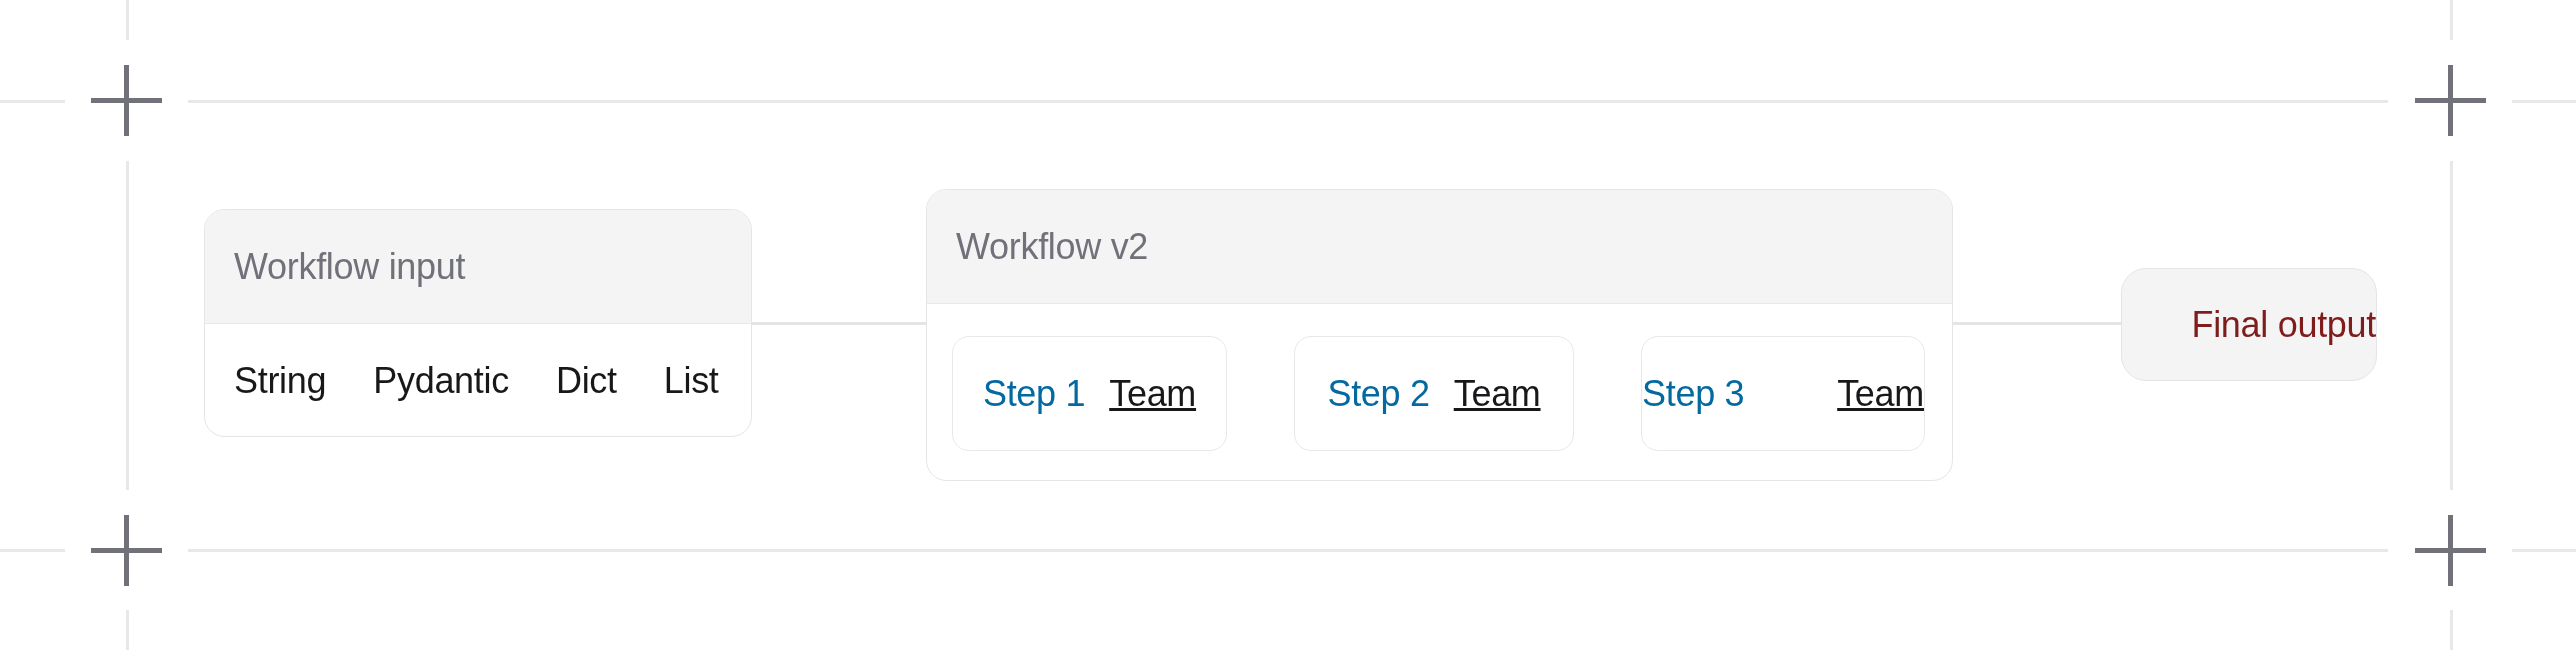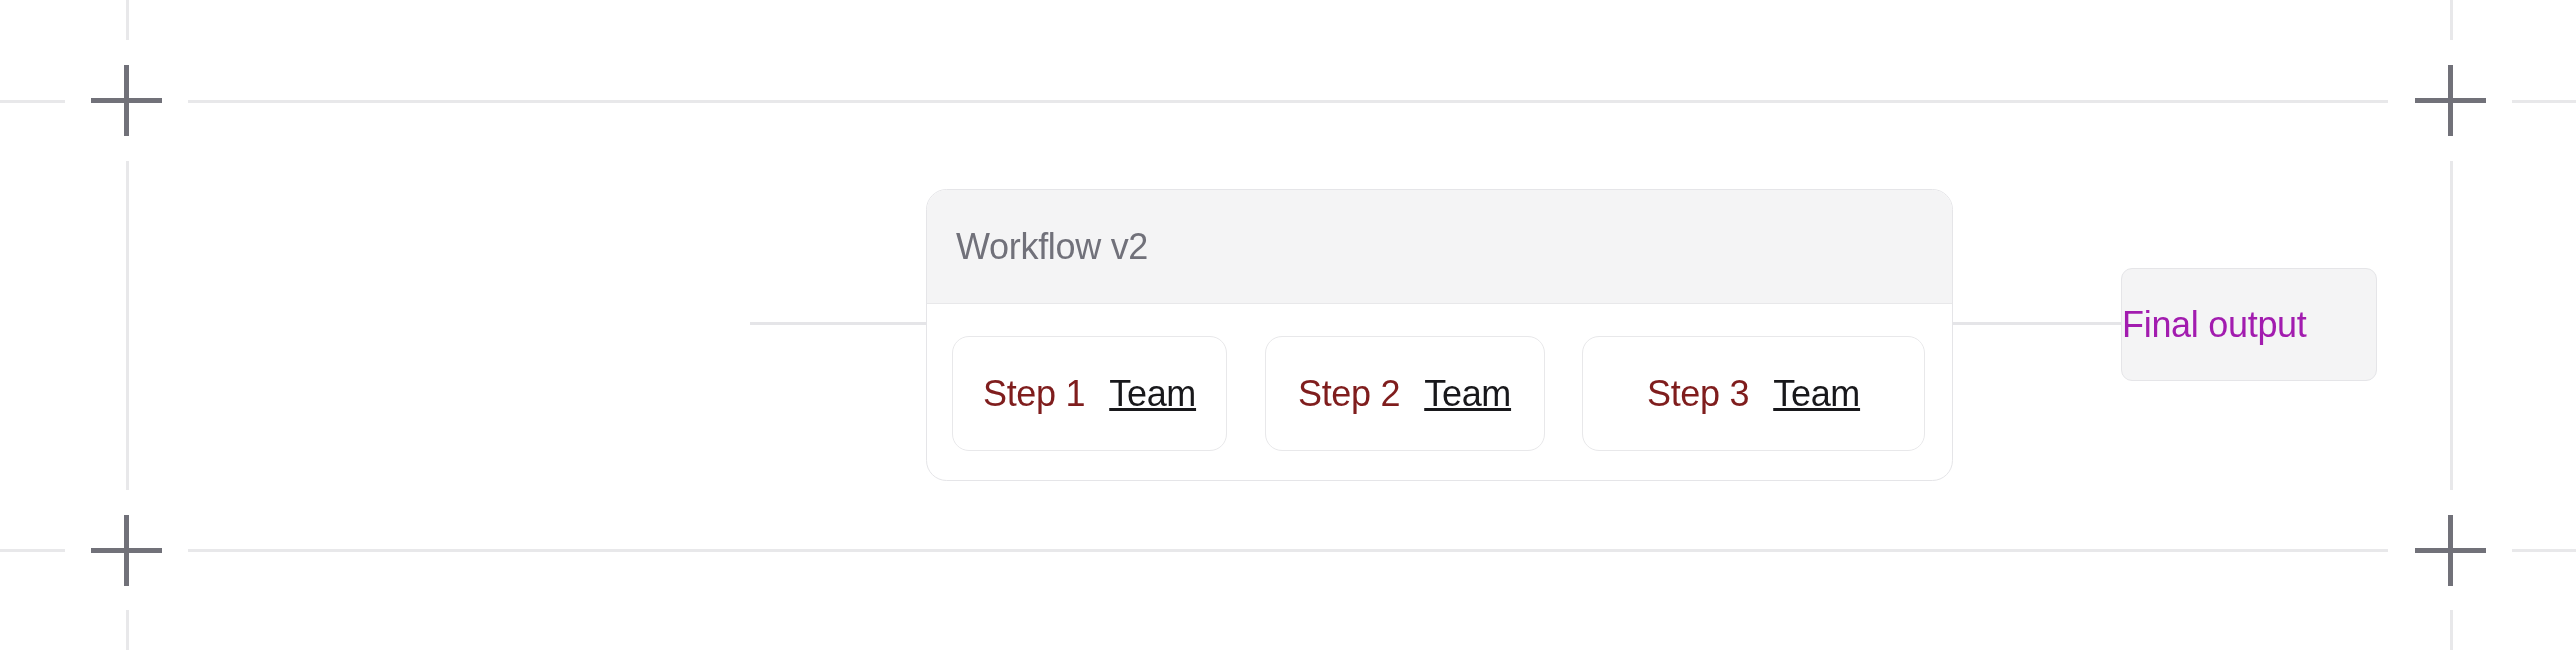--- a/index.html
+++ b/index.html
@@ -94,35 +94,35 @@
     border-radius: 17px;
     display: flex;
     align-items: center;
     justify-content: center;
     gap: 24px;
     font-size: 36px;
     letter-spacing: -0.3px;
   }
   .step-card.c1 { width: 275px; }
   .step-card.c2 { width: 280px; }
-  .step-card.c3 { width: 343px; }
-  .step-label { color: #7f1d1d; }
+  .step-card.c3 { width: 284px; justify-content: space-between; }
+  .step-label { color: #0369a1; }
   .step-type  { color: #18181b; text-decoration: underline; }
 
   .node-output {
     position: absolute;
     left: 2121px; top: 268px; width: 256px; height: 113px;
     background: #f4f4f5;
     border: 1.7px solid #e5e5e8;
-    border-radius: 11px;
-    display: flex;
-    align-items: center;
-    justify-content: flex-start;
-    font-size: 36px;
-    color: #a21caf;
+    border-radius: 25px;
+    display: flex;
+    align-items: center;
+    justify-content: flex-end;
+    font-size: 36px;
+    color: #7f1d1d;
     letter-spacing: -0.3px;
     z-index: 2;
   }
 </style>
 </head>
 <body>
 
 <div class="canvas">
 
   <div class="guide h gh-t1"></div>
@@ -151,20 +151,31 @@
     <div class="bar-v"></div>
   </div>
   <div class="crosshair ch-br">
     <div class="bar-h"></div>
     <div class="bar-v"></div>
   </div>
 
   <div class="rail rail-1"></div>
   <div class="rail rail-2"></div>
 
+  <div class="node node-input">
+    <div class="node-header">
+      <span>Workflow input</span>
+    </div>
+    <div class="node-body">
+      <span>String</span>
+      <span>Pydantic</span>
+      <span>Dict</span>
+      <span>List</span>
+    </div>
+  </div>
 
   <div class="node node-v2">
     <div class="node-header">
       <span>Workflow v2</span>
     </div>
     <div class="node-body">
       <div class="step-card c1">
         <span class="step-label">Step 1</span>
         <span class="step-type">Team</span>
       </div>

